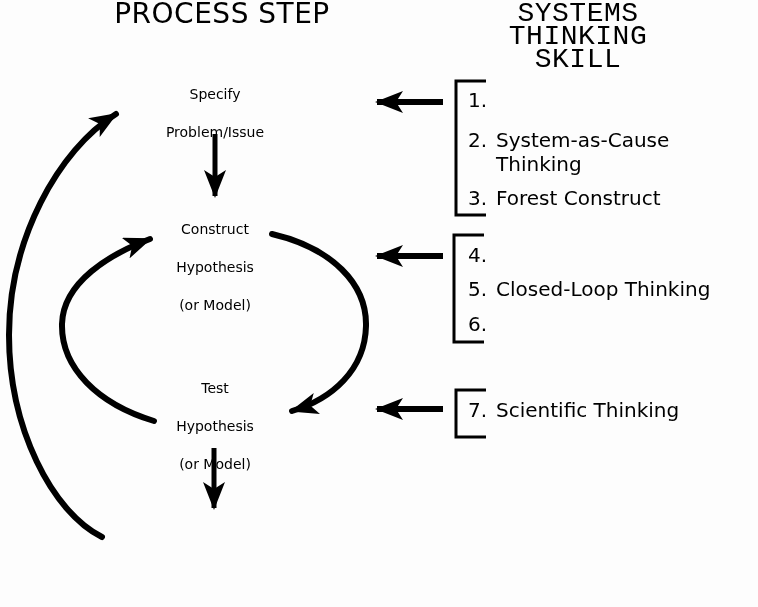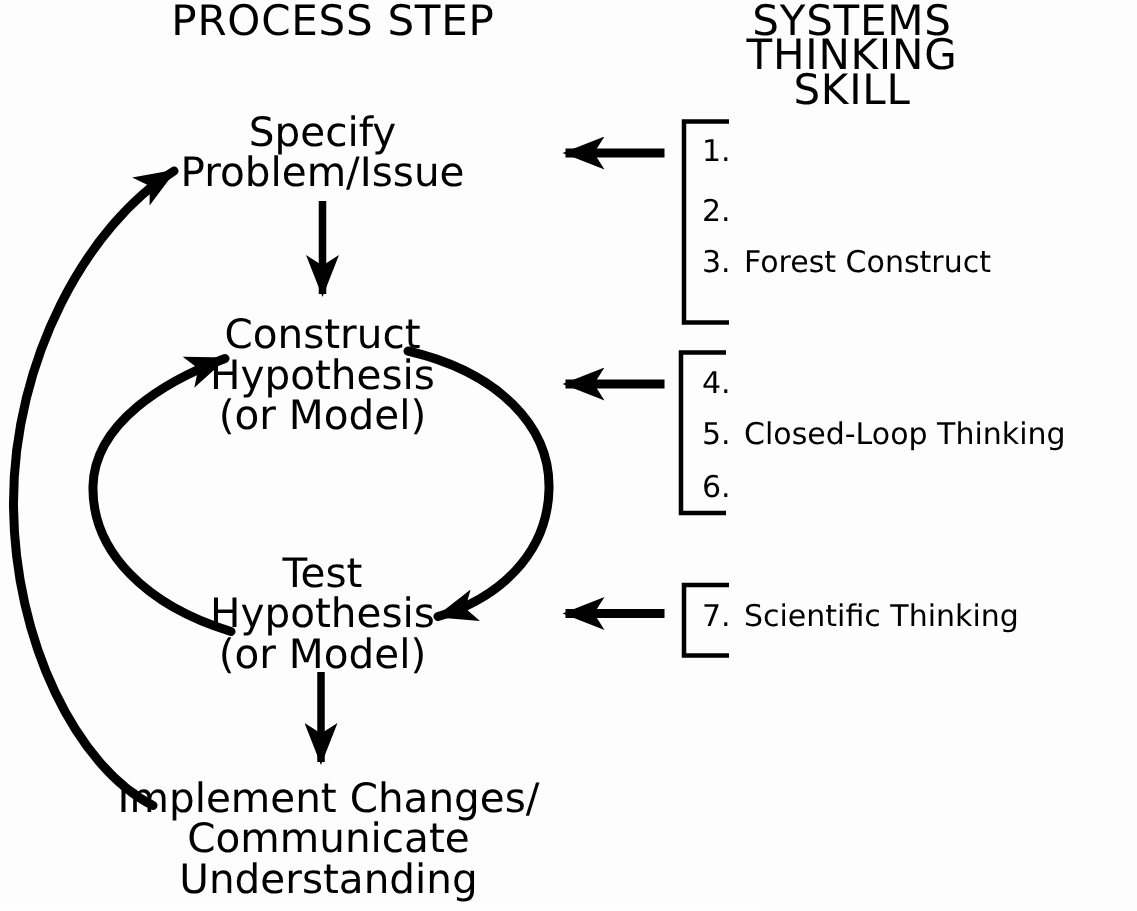--- a/index.html
+++ b/index.html
@@ -18,22 +18,22 @@
     position: absolute;
     white-space: pre-line;
     text-align: center;
   }
   .hdr {
     font-size: 28px;
     line-height: 23px;
     letter-spacing: 0.5px;
   }
   .step {
-    font-size: 27px;
-    line-height: 27px;
+    font-size: 14px;
+    line-height: 38px;
   }
   .skills { position: absolute; left: 468px; }
   .skill { display: flex; font-size: 20px; line-height: 24px; }
   .skill .num { width: 28px; flex: none; }
   .skill .lbl { white-space: pre-line; }
 </style>
 </head>
 <body>
 
 <div class="canvas">
@@ -58,40 +58,40 @@
     <path d="M486,81 L456,81 L456,215 L486,215" fill="none" stroke="currentColor" stroke-width="3"></path>
     <path d="M484,235 L454,235 L454,342 L484,342" fill="none" stroke="currentColor" stroke-width="3"></path>
     <path d="M486,390 L456,390 L456,437 L486,437" fill="none" stroke="currentColor" stroke-width="3"></path>
 
     <line x1="443" y1="102" x2="377" y2="102" stroke="currentColor" stroke-width="6" marker-end="url(#ah)"></line>
     <line x1="443" y1="256" x2="377" y2="256" stroke="currentColor" stroke-width="6" marker-end="url(#ah)"></line>
     <line x1="443" y1="409" x2="377" y2="409" stroke="currentColor" stroke-width="6" marker-end="url(#ah)"></line>
   </svg>
 
   <div class="txt hdr" style="left:102px; top:2px; width:240px;">PROCESS STEP</div>
-  <div class="txt hdr" style="left:448px; top:2px; width:240px;">SYSTEMS THINKING
+  <div class="txt hdr" style="left:458px; top:2px; width:240px;font-family:Liberation Mono, monospace;">SYSTEMS THINKING
 SKILL</div>
 
   <div class="txt step" style="left:85px; top:75px; width:260px;">Specify
 Problem/Issue</div>
   <div class="txt step" style="left:85px; top:210px; width:260px;">Construct
 Hypothesis
 (or Model)</div>
   <div class="txt step" style="left:85px; top:369px; width:260px;">Test
 Hypothesis
 (or Model)</div>
-  <div class="txt step" style="left:59px; top:519px; width:320px;">Implement Changes/
-Communicate Understanding</div>
 
   <div class="skills" style="top:88px;">
     <div class="skill">
       <span class="num">1.</span>
     </div>
     <div class="skill" style="margin-top:16px;">
       <span class="num">2.</span>
+      <span class="lbl">System-as-Cause
+Thinking</span>
     </div>
     <div class="skill" style="margin-top:10px;">
       <span class="num">3.</span>
       <span class="lbl">Forest Construct</span>
     </div>
   </div>
 
   <div class="skills" style="top:243px;">
     <div class="skill">
       <span class="num">4.</span>

